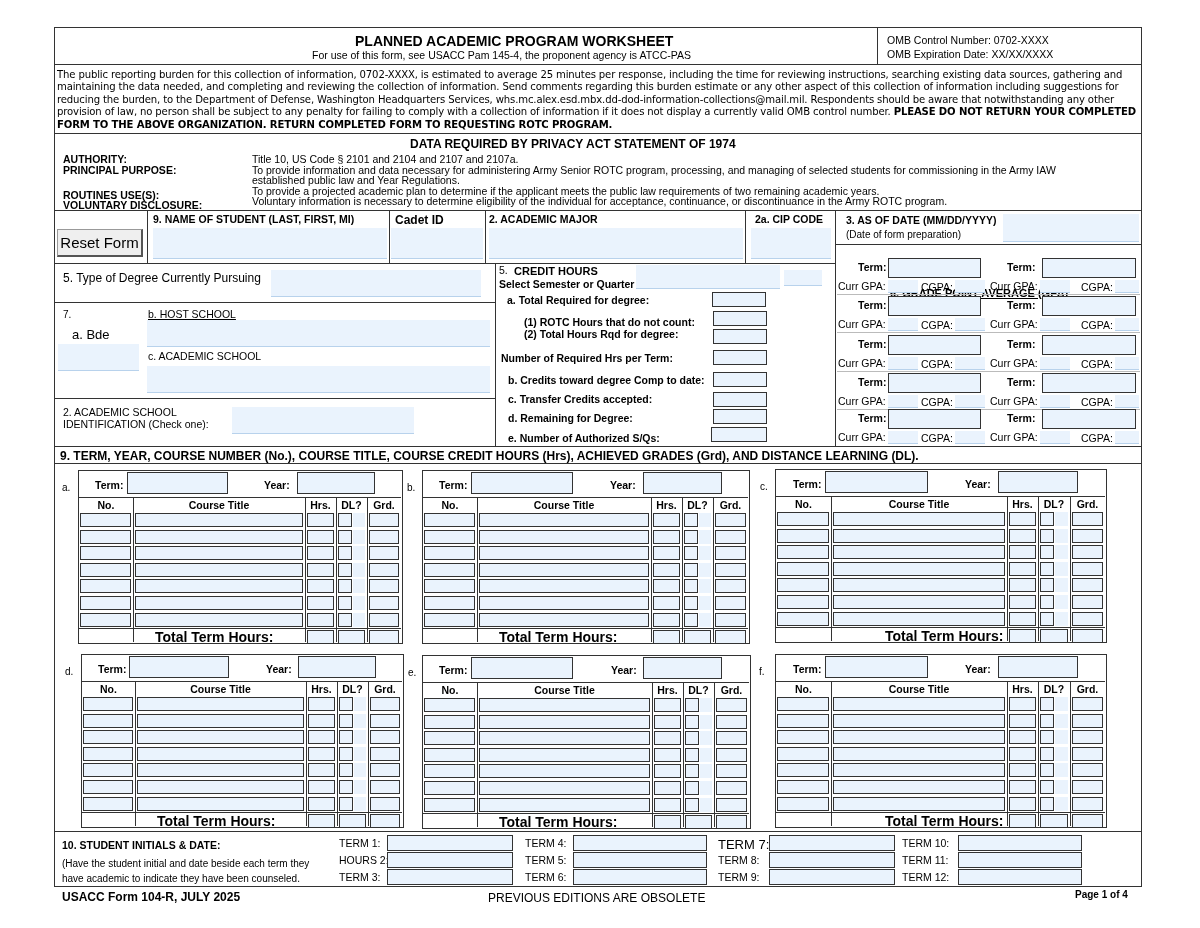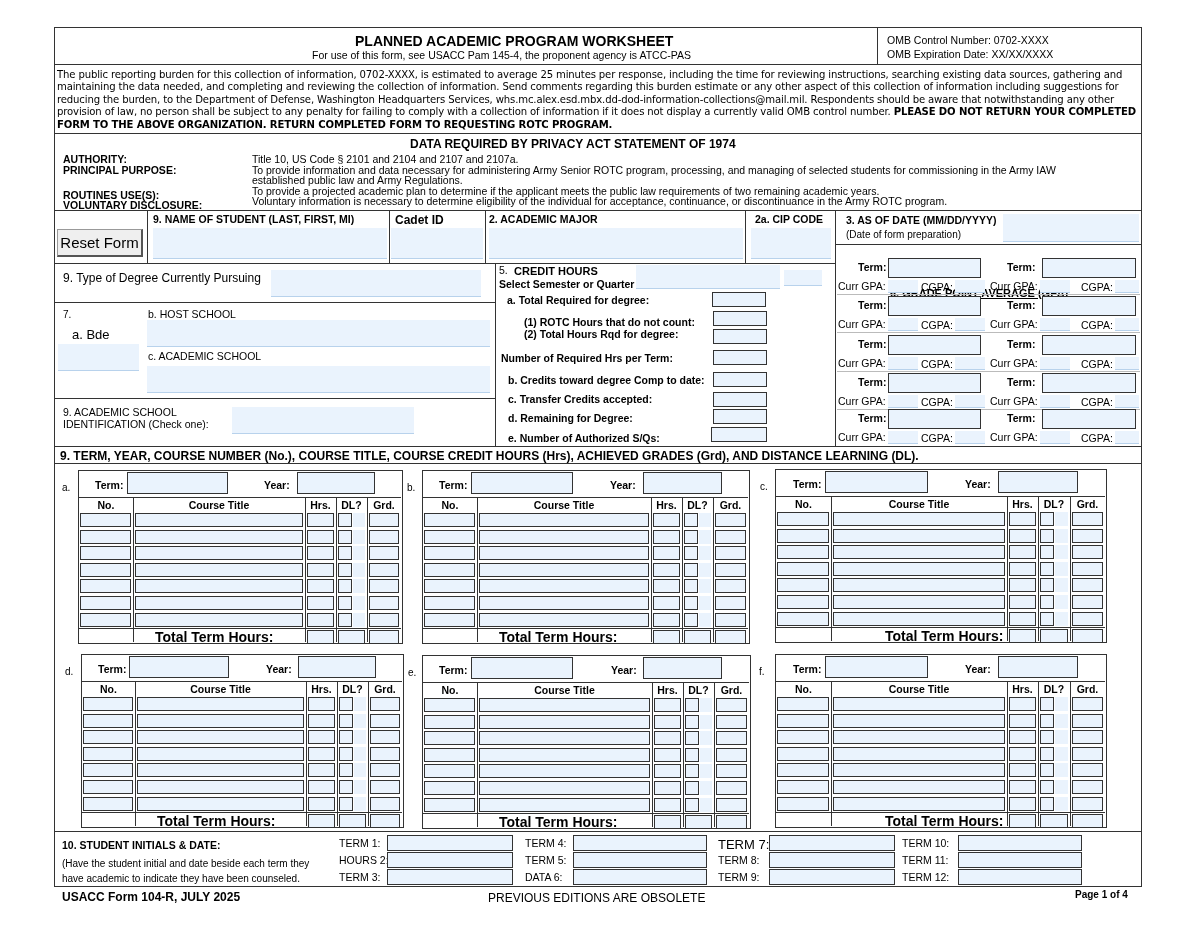--- a/index.html
+++ b/index.html
@@ -41,21 +41,21 @@
 <div class="hline" style="left:54px;top:64px;width:1088px;"></div>
 
 <div class="burden"><span>The public reporting burden for this collection of information, 0702-XXXX, is estimated to average 25 minutes per response, including the time for reviewing instructions, searching existing data sources, gathering and maintaining the data needed, and completing and reviewing the collection of information. Send comments regarding this burden estimate or any other aspect of this collection of information including suggestions for reducing the burden, to the Department of Defense, Washington Headquarters Services, whs.mc.alex.esd.mbx.dd-dod-information-collections@mail.mil.  Respondents should be aware that notwithstanding any other provision of law, no person shall be subject to any penalty for failing to comply with a collection of information if it does not display a currently valid OMB control number. </span><b>PLEASE DO NOT RETURN YOUR COMPLETED FORM TO THE ABOVE ORGANIZATION. RETURN COMPLETED FORM TO REQUESTING ROTC PROGRAM.</b></div>
 <div class="hline" style="left:54px;top:133px;width:1088px;"></div>
 
 <div class="lbl b" style="left:410px;top:137px;font-size:12px;">DATA REQUIRED BY PRIVACY ACT STATEMENT OF 1974</div>
 <div class="pa b" style="left:63px;top:154px;">AUTHORITY:</div>
 <div class="pa" style="left:252px;top:154px;">Title 10, US Code § 2101 and 2104 and 2107 and 2107a.</div>
 <div class="pa b" style="left:63px;top:165px;">PRINCIPAL PURPOSE:</div>
 <div class="pa" style="left:252px;top:165px;">To provide information and data necessary for administering Army Senior ROTC program, processing, and managing of selected students for commissioning in the Army IAW</div>
-<div class="pa" style="left:252px;top:175px;">established public law and Army Regulations.</div>
+<div class="pa" style="left:252px;top:175px;">established public law and Year Regulations.</div>
 <div class="pa b" style="left:63px;top:190px;">ROUTINES USE(S):</div>
 <div class="pa" style="left:252px;top:186px;">To provide a projected academic plan to determine if the applicant meets the public law requirements of two remaining academic years.</div>
 <div class="pa b" style="left:63px;top:200px;">VOLUNTARY DISCLOSURE:</div>
 <div class="pa" style="left:252px;top:196px;">Voluntary information is necessary to determine eligibility of the individual for acceptance, continuance, or discontinuance in the Army ROTC program.</div>
 <div class="hline" style="left:54px;top:210px;width:1088px;"></div>
 
 <div class="reset">Reset Form</div>
 <div class="vline" style="left:147px;top:210px;height:53px;"></div>
 <div class="lbl b" style="left:153px;top:213px;font-size:10.5px;">9.  NAME OF STUDENT (LAST, FIRST, MI)</div>
 <div class="field" style="left:153px;top:228px;width:234px;height:31px;"></div>
@@ -68,35 +68,35 @@
 <div class="vline" style="left:745px;top:210px;height:53px;"></div>
 <div class="lbl b" style="left:755px;top:213px;font-size:10.5px;">2a.  CIP CODE</div>
 <div class="field" style="left:751px;top:228px;width:80px;height:31px;"></div>
 <div class="vline" style="left:835px;top:210px;height:236px;"></div>
 <div class="lbl b" style="left:846px;top:214px;font-size:10.5px;">3. AS OF DATE (MM/DD/YYYY)</div>
 <div class="lbl" style="left:846px;top:229px;font-size:10px;">(Date of form preparation)</div>
 <div class="field" style="left:1003px;top:214px;width:136px;height:28px;"></div>
 <div class="hline" style="left:54px;top:263px;width:781px;"></div>
 <div class="hline" style="left:835px;top:244px;width:307px;"></div>
 
-<div class="lbl" style="left:63px;top:271px;font-size:12px;">9. Type of Degree Currently Pursuing</div>
+<div class="lbl" style="left:63px;top:271px;font-size:12px;">5. Type of Degree Currently Pursuing</div>
 <div class="field" style="left:271px;top:270px;width:210px;height:27px;"></div>
 <div class="vline" style="left:495px;top:263px;height:183px;"></div>
 <div class="hline" style="left:54px;top:302px;width:441px;"></div>
 
 <div class="lbl" style="left:63px;top:309px;font-size:10px;">7.</div>
 <div class="lbl" style="left:72px;top:327px;font-size:13px;">a. Bde</div>
 <div class="field" style="left:58px;top:344px;width:81px;height:27px;"></div>
-<div class="lbl" style="left:148px;top:308px;font-size:10.5px;">b. HOST SCHOOL</div>
+<div class="lbl" style="left:148px;top:308px;font-size:10.5px;text-decoration:underline;">b. HOST SCHOOL</div>
 <div class="field" style="left:147px;top:320px;width:343px;height:27px;"></div>
 <div class="lbl" style="left:148px;top:350px;font-size:10.5px;">c. ACADEMIC SCHOOL</div>
 <div class="field" style="left:147px;top:366px;width:343px;height:27px;"></div>
 <div class="hline" style="left:54px;top:398px;width:441px;"></div>
 
-<div class="lbl" style="left:63px;top:406px;font-size:10.5px;">9.  ACADEMIC  SCHOOL</div>
+<div class="lbl" style="left:63px;top:406px;font-size:10.5px;">2.  ACADEMIC  SCHOOL</div>
 <div class="lbl" style="left:63px;top:418px;font-size:10.5px;">IDENTIFICATION (Check one):</div>
 <div class="field" style="left:232px;top:407px;width:182px;height:27px;"></div>
 
 <div class="lbl" style="left:499px;top:264px;font-size:10.5px;">5.</div>
 <div class="sec5" style="left:514px;top:265px;font-size:11px;">CREDIT HOURS</div>
 <div class="sec5" style="left:499px;top:278px;">Select Semester or Quarter</div>
 <div class="field" style="left:636px;top:265px;width:144px;height:24px;"></div>
 <div class="field" style="left:784px;top:270px;width:38px;height:16px;"></div>
 
 <div class="sec5" style="left:507px;top:294px;">a.  Total Required for degree:</div>
@@ -578,21 +578,21 @@
     <div class="lbl" style="left:339px;top:837px;font-size:10.5px;">TERM 1:</div>
     <div class="box" style="left:387px;top:835px;width:126px;height:16px;"></div>
     <div class="lbl" style="left:339px;top:854px;font-size:10.5px;">HOURS 2:</div>
     <div class="box" style="left:387px;top:852px;width:126px;height:16px;"></div>
     <div class="lbl" style="left:339px;top:871px;font-size:10.5px;">TERM 3:</div>
     <div class="box" style="left:387px;top:869px;width:126px;height:16px;"></div>
     <div class="lbl" style="left:525px;top:837px;font-size:10.5px;">TERM 4:</div>
     <div class="box" style="left:573px;top:835px;width:134px;height:16px;"></div>
     <div class="lbl" style="left:525px;top:854px;font-size:10.5px;">TERM 5:</div>
     <div class="box" style="left:573px;top:852px;width:134px;height:16px;"></div>
-    <div class="lbl" style="left:525px;top:871px;font-size:10.5px;">DATA 6:</div>
+    <div class="lbl" style="left:525px;top:871px;font-size:10.5px;">TERM 6:</div>
     <div class="box" style="left:573px;top:869px;width:134px;height:16px;"></div>
     <div class="lbl" style="left:718px;top:837px;font-size:13px;">TERM 7:</div>
     <div class="box" style="left:769px;top:835px;width:126px;height:16px;"></div>
     <div class="lbl" style="left:718px;top:854px;font-size:10.5px;">TERM 8:</div>
     <div class="box" style="left:769px;top:852px;width:126px;height:16px;"></div>
     <div class="lbl" style="left:718px;top:871px;font-size:10.5px;">TERM 9:</div>
     <div class="box" style="left:769px;top:869px;width:126px;height:16px;"></div>
     <div class="lbl" style="left:902px;top:837px;font-size:10.5px;">TERM 10:</div>
     <div class="box" style="left:958px;top:835px;width:124px;height:16px;"></div>
     <div class="lbl" style="left:902px;top:854px;font-size:10.5px;">TERM 11:</div>

